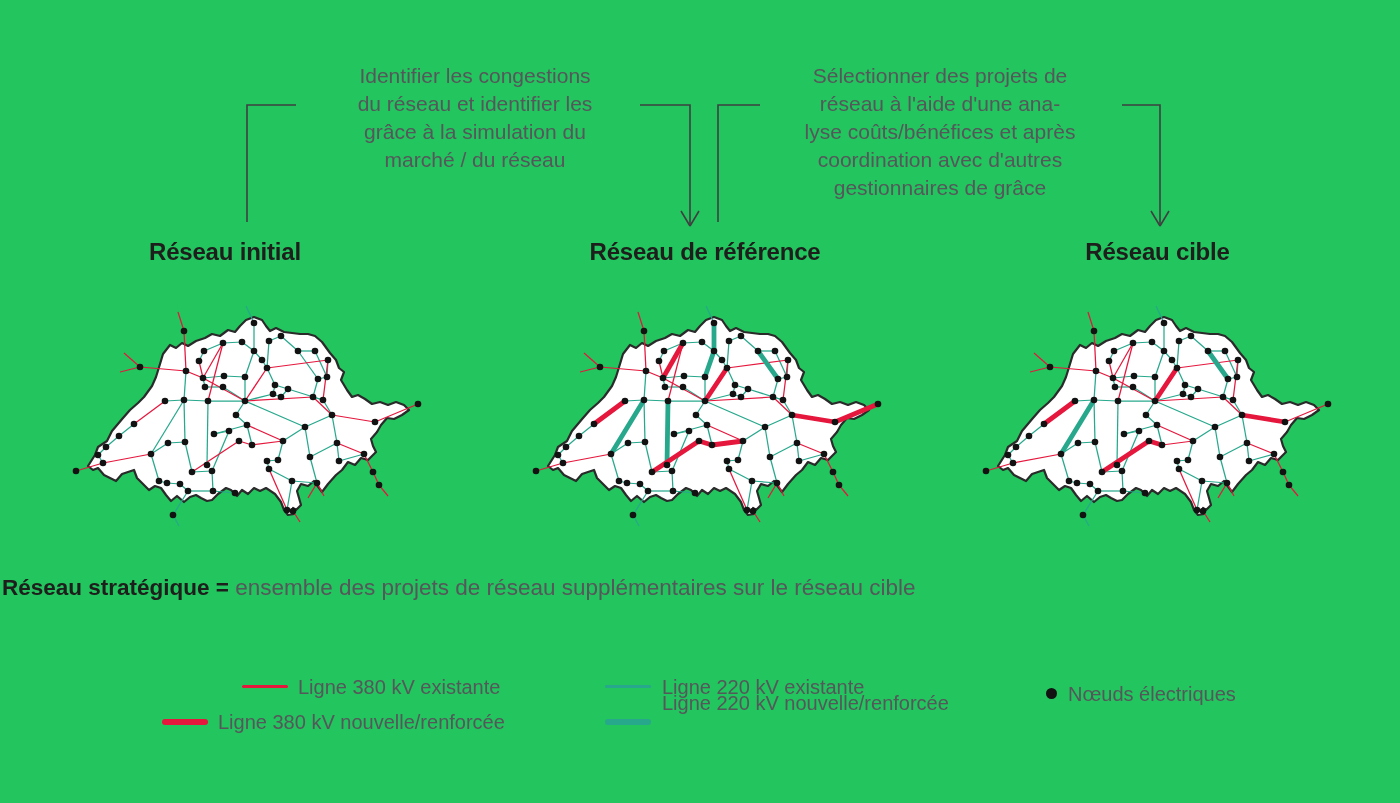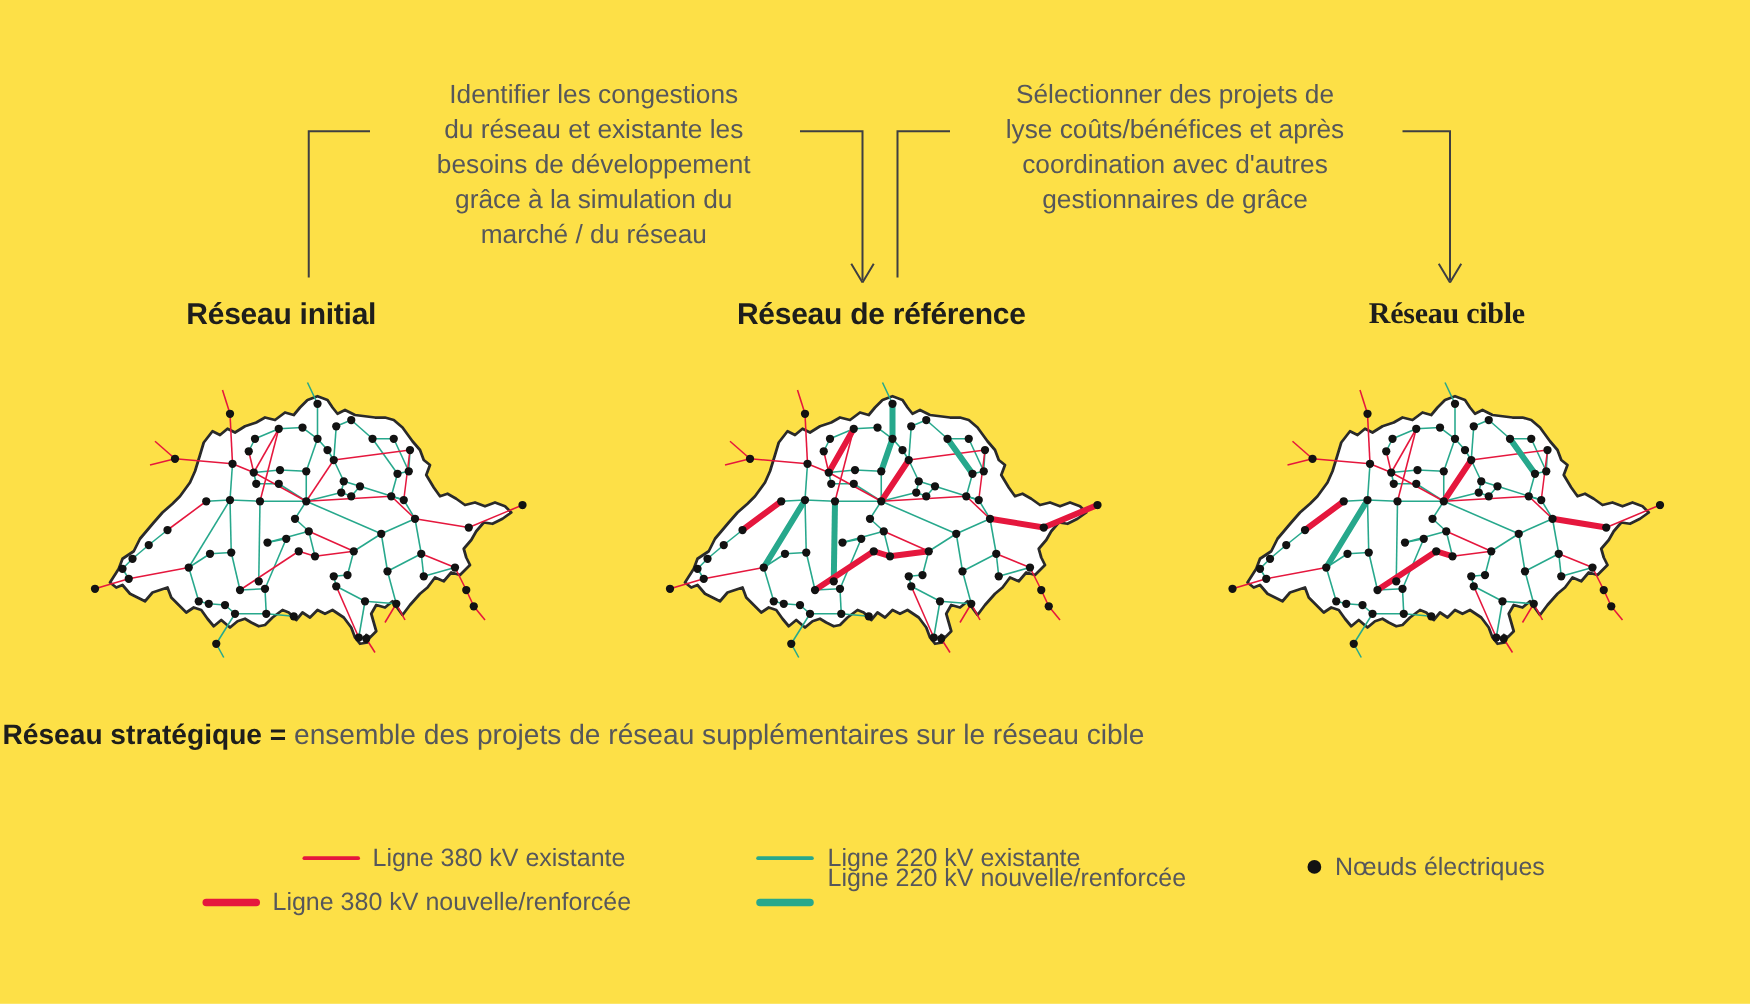--- a/index.html
+++ b/index.html
@@ -47,49 +47,49 @@
     white-space:nowrap;
   }
   .swatch{position:absolute;border-radius:2px;}
   .swatch.thin{width:46px;height:3px;}
   .swatch.thick{width:46px;height:6px;border-radius:3px;}
   .node-dot{position:absolute;width:11px;height:11px;border-radius:50%;}
 </style>
 </head>
 <body>
 
-<div class="page" style="background: #fde047;">
+<div class="page" style="background: #22c55e;">
 
   <svg class="brackets" width="1400" height="250" viewBox="0 0 1400 250">
     <path d="M296,105 L247,105 L247,222" fill="none" stroke="#3f3f41" stroke-width="1.6"></path>
     <path d="M640,105 L690,105 L690,224" fill="none" stroke="#3f3f41" stroke-width="1.6"></path>
     <path d="M681,211 L690,226 M699,211 L690,226" fill="none" stroke="#3f3f41" stroke-width="1.6"></path>
     <path d="M760,105 L718,105 L718,222" fill="none" stroke="#3f3f41" stroke-width="1.6"></path>
     <path d="M1122,105 L1160,105 L1160,224" fill="none" stroke="#3f3f41" stroke-width="1.6"></path>
     <path d="M1151,211 L1160,226 M1169,211 L1160,226" fill="none" stroke="#3f3f41" stroke-width="1.6"></path>
   </svg>
 
   <div class="annotation" style="left:275px;">
     <div>Identifier les congestions</div>
-    <div>du réseau et existante les</div>
-    <div>besoins de développement</div>
+    <div>du réseau et identifier les</div>
     <div>grâce à la simulation du</div>
     <div>marché / du réseau</div>
   </div>
 
   <div class="annotation" style="left:740px;">
     <div>Sélectionner des projets de</div>
+    <div>réseau à l'aide d'une ana-</div>
     <div>lyse coûts/bénéfices et après</div>
     <div>coordination avec d'autres</div>
     <div>gestionnaires de grâce</div>
   </div>
 
   <div class="map-title" style="left:60px;width:330px;">Réseau initial</div>
   <div class="map-title" style="left:520px;width:370px;">Réseau de référence</div>
-  <div class="map-title" style="left:970px;width:375px;font-family:Liberation Serif, serif;">Réseau cible</div>
+  <div class="map-title" style="left:970px;width:375px;">Réseau cible</div>
 
   <div class="map-box" id="map-0" style="left:60px;"><svg width="390" height="232" viewBox="0 0 390 232">
         <path d="M28,168 L35,157 L38,149 L47,143 L52,133 L63,120 L70,112 L78,105 L84,99 L92,88 L96,79 L100,66 L103,56 L110,47 L116,50 L122,45 L128,48 L136,43 L145,40 L152,36 L160,38 L168,32 L175,34 L180,28 L186,22 L194,19 L202,22 L206,28 L210,33 L216,30 L224,34 L232,35 L240,36 L248,36 L255,38 L262,44 L270,55 L276,62 L279,70 L284,74 L281,82 L287,92 L292,99 L298,97 L305,101 L312,106 L320,104 L328,107 L336,104 L344,107 L349,112 L342,117 L334,121 L327,120 L321,127 L317,134 L311,141 L313,148 L316,154 L308,162 L301,160 L295,167 L288,164 L282,172 L276,177 L268,186 L262,194 L254,183 L248,188 L241,186 L237,193 L239,200 L241,207 L236,212 L233,210 L234,216 L228,217 L224,212 L221,204 L215,196 L206,190 L200,193 L194,190 L188,196 L182,192 L177,198 L171,192 L166,190 L158,196 L152,202 L147,203 L141,200 L136,197 L130,199 L124,204 L117,198 L111,203 L106,197 L101,190 L95,188 L89,192 L83,186 L77,180 L74,172 L68,174 L62,176 L56,183 L50,180 L44,177 L38,170 L33,172 Z" fill="#ffffff" stroke="#2a2a2a" stroke-width="2.2" stroke-linejoin="round"></path>
         <line x1="194" y1="25" x2="194" y2="53" stroke="#27a88c" stroke-width="1.25"></line>
         <line x1="194" y1="53" x2="182" y2="44" stroke="#27a88c" stroke-width="1.25"></line>
         <line x1="182" y1="44" x2="163" y2="45" stroke="#27a88c" stroke-width="1.25"></line>
         <line x1="163" y1="45" x2="144" y2="53" stroke="#27a88c" stroke-width="1.25"></line>
         <line x1="144" y1="53" x2="139" y2="63" stroke="#27a88c" stroke-width="1.25"></line>
         <line x1="194" y1="53" x2="202" y2="62" stroke="#27a88c" stroke-width="1.25"></line>
         <line x1="202" y1="62" x2="207" y2="70" stroke="#27a88c" stroke-width="1.25"></line>

